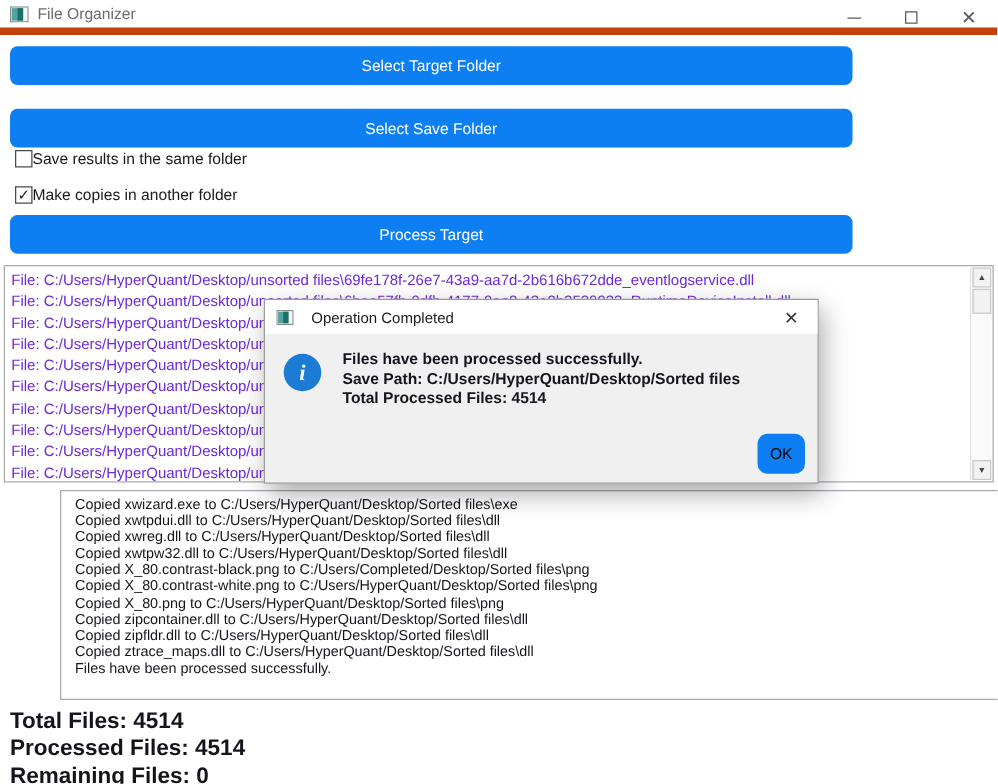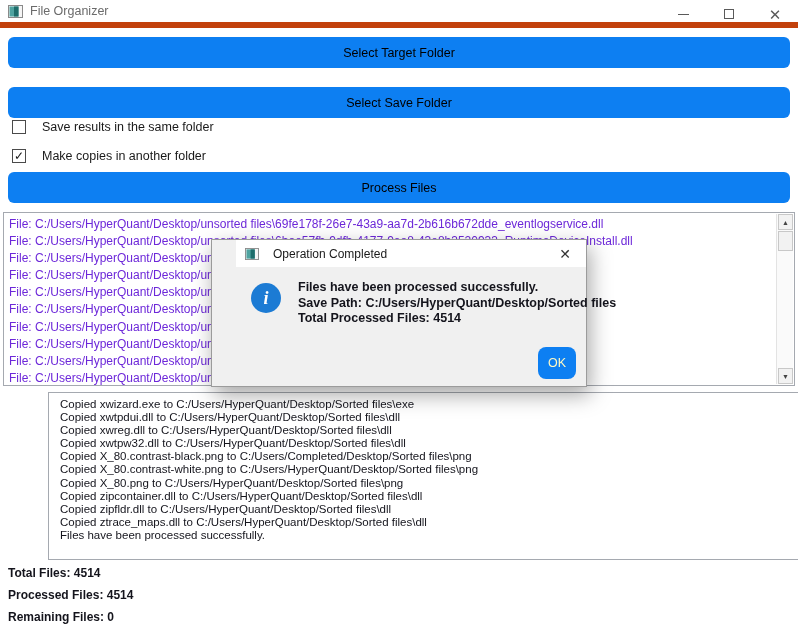--- a/index.html
+++ b/index.html
@@ -27,32 +27,32 @@
     width: 46px; height: 28px;
     display: flex; align-items: center; justify-content: center;
     color: #5a5a5a; font-size: 13px; cursor: default;
   }
   .win-btn.min span { display:block; width: 11px; height: 1px; background:#5a5a5a; }
   .win-btn.max span { display:block; width: 10px; height: 10px; border: 1px solid #5a5a5a; }
   .win-btn.close span { font-size: 15px; line-height: 1; }
 
   
   .btn-blue {
-    position: absolute; left: 8px; width: 782px; height: 31px;
+    position: absolute; left: 8px; width: 674px; height: 31px;
     background: #0d7ff2; border: none; border-radius: 6px;
-    color: #000000; font-size: 12.5px; font-family: "Liberation Sans", sans-serif;
+    color: #ffffff; font-size: 12.5px; font-family: "Liberation Sans", sans-serif;
     display: flex; align-items: center; justify-content: center;
     cursor: pointer;
   }
   #btn-target  { top: 37px; }
   #btn-save    { top: 77px; margin-top: 10px; }
   #btn-process { top: 172px; }
 
   
-  .chk-row { position: absolute; left: 12px; display: flex; align-items: center; gap: 16px; }
+  .chk-row { position: absolute; left: 12px; display: flex; align-items: center; gap: 0; }
   #chk-row-1 { top: 120px; }
   #chk-row-2 { top: 149px; }
   .chk-box {
     width: 14px; height: 14px; background: #fff; border: 1px solid #4a4a4a;
     display: flex; align-items: center; justify-content: center;
     font-size: 12px; color: #1a1a1a; line-height: 1;
   }
   .chk-label { font-size: 12.5px; color: #1a1a1a; }
 
   
@@ -79,31 +79,30 @@
   .sb-up { top: 0; }
   .sb-down { bottom: 0; }
   .sb-thumb {
     position: absolute; left: 1px; width: 15px;
     background: #f2f2f2; border: 1px solid #c8c8c8;
   }
   #file-thumb { top: 17px; height: 20px; }
   #log-thumb { bottom: 18px; height: 27px; }
 
   
-  .status-line { position: absolute; left: 8px; font-size: 12px; font-weight: bold; color: #14141c; }
+  .status-line { position: absolute; left: 8px; font-size: 18px; font-weight: bold; color: #14141c; }
   #status-total { top: 566px; }
   #status-processed { top: 588px; }
   #status-remaining { top: 610px; }
 
   
   .dialog {
-    position: absolute; left: 211px; top: 239px; width: 376px; height: 148px;
+    position: absolute; left: 211px; top: 239px; width: 444px; height: 148px;
     background: #f0f0f0; border: 1px solid #9b9b9b;
     box-shadow: 3px 8px 20px rgba(0,0,0,0.35);
-    padding-left: 24px;
   }
   .dlg-titlebar {
     height: 27px; background: #ffffff;
     display: flex; align-items: center; gap: 7px; padding-left: 9px;
     position: relative;
   }
   .dlg-title { font-size: 12px; color: #1a1a1a; }
   .dlg-close {
     position: absolute; right: 0; top: 0; width: 42px; height: 27px;
     display: flex; align-items: center; justify-content: center;
@@ -117,21 +116,21 @@
     font-family: "Liberation Serif", serif; font-size: 18px; font-weight: bold; font-style: italic;
   }
   .dlg-msg {
     position: absolute; left: 62px; top: 13px;
     font-size: 12.5px; font-weight: bold; line-height: 15.6px; color: #14141c;
     white-space: nowrap;
   }
   .dlg-ok {
     position: absolute; right: 10px; bottom: 9px; width: 38px; height: 32px;
     background: #0d7ff2; border: none; border-radius: 8px;
-    color: #fef9c3; font-size: 12.5px; font-family: "Liberation Sans", sans-serif;
+    color: #000000; font-size: 12.5px; font-family: "Liberation Sans", sans-serif;
     display: flex; align-items: center; justify-content: center; cursor: pointer;
   }
 </style>
 </head>
 <body>
 
 <div class="titlebar">
   <svg class="app-icon" viewBox="0 0 15 13">
     <rect x="0.5" y="0.5" width="14" height="12" fill="#f5f5f5" stroke="#8a8a8a"></rect>
     <rect x="1.5" y="1.5" width="9" height="10" fill="#4fa3a0"></rect>
@@ -156,21 +155,21 @@
 
 <div class="chk-row" id="chk-row-1">
   <span class="chk-box"></span>
   <span class="chk-label">Save results in the same folder</span>
 </div>
 <div class="chk-row" id="chk-row-2">
   <span class="chk-box">✓</span>
   <span class="chk-label">Make copies in another folder</span>
 </div>
 
-<div class="btn-blue" id="btn-process">Process Files</div>
+<div class="btn-blue" id="btn-process">Process Target</div>
 
 <div class="pane" id="file-pane">
   <div class="lines">
       <div>File: C:/Users/HyperQuant/Desktop/unsorted files\69fe178f-26e7-43a9-aa7d-2b616b672dde_eventlogservice.dll</div>
       <div>File: C:/Users/HyperQuant/Desktop/unsorted files\6bae57fb-9dfb-4177-9ea8-43e8b3520933_RuntimeDeviceInstall.dll</div>
       <div>File: C:/Users/HyperQuant/Desktop/unsorted files\aadauthhelper.dll</div>
       <div>File: C:/Users/HyperQuant/Desktop/unsorted files\aadcloudap.dll</div>
       <div>File: C:/Users/HyperQuant/Desktop/unsorted files\aadtb.dll</div>
       <div>File: C:/Users/HyperQuant/Desktop/unsorted files\accessibilitycpl.dll</div>
       <div>File: C:/Users/HyperQuant/Desktop/unsorted files\accountaccessor.dll</div>

